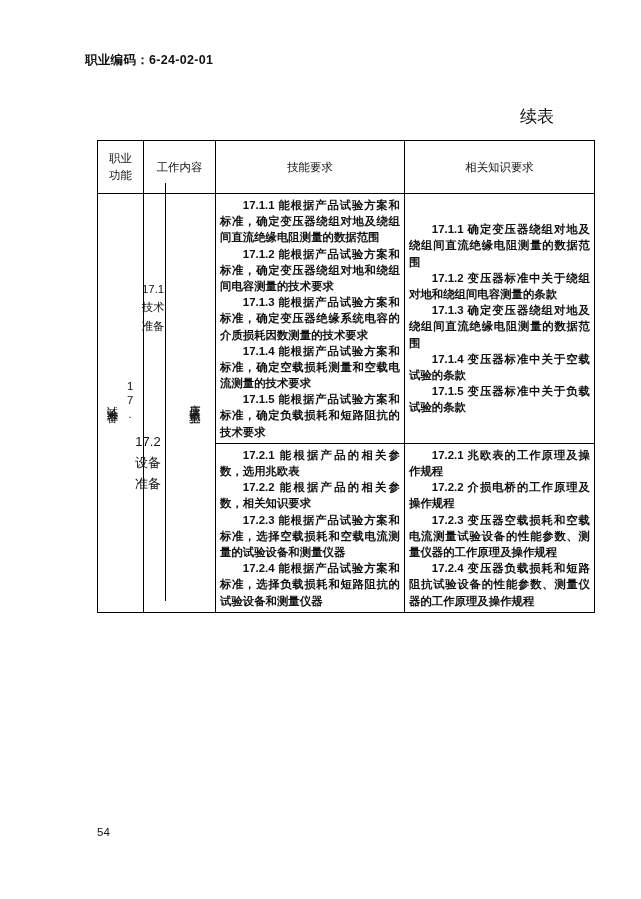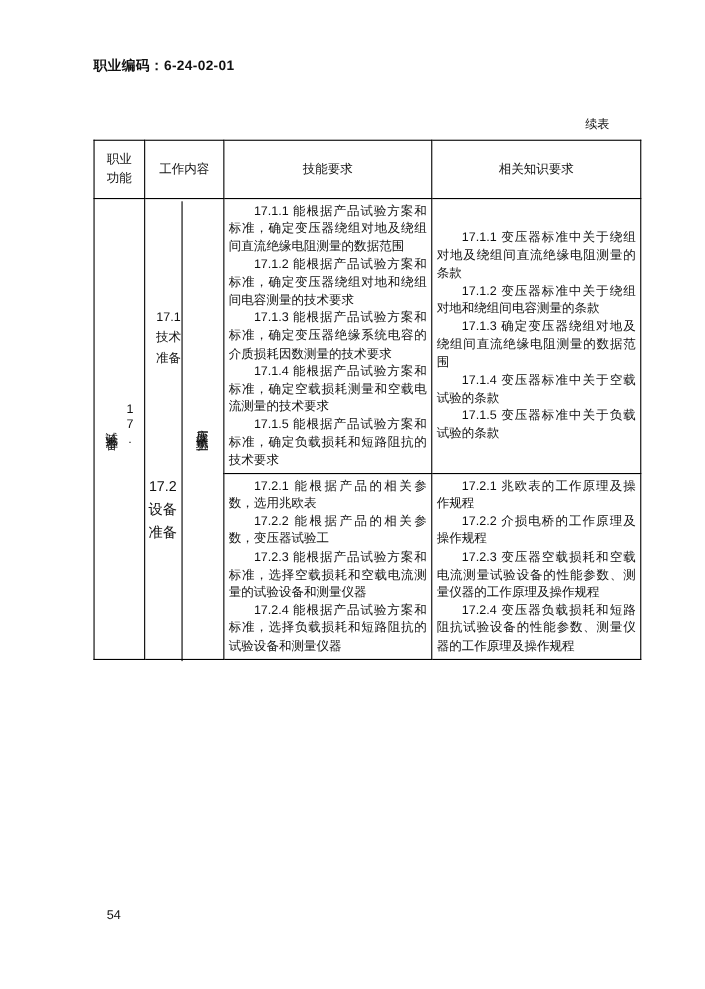--- a/index.html
+++ b/index.html
@@ -25,30 +25,30 @@
     border-radius: 13px;
   }
   .job-code {
     font-size: 12.5px;
     font-weight: bold;
     letter-spacing: 0.3px;
     margin: 0 0 36px 0;
     color: #111;
   }
   .continued {
-    font-size: 11px;
+    font-size: 17px;
     text-align: right;
     margin: 0 27px 7px 0;
     color: #111;
   }
   table.sheet {
     border-collapse: collapse;
     width: 497px;
     table-layout: fixed;
-    margin: 0;
+    margin: 12px;
   }
   table.sheet th, table.sheet td {
     border: 1px solid #000;
     vertical-align: middle;
     padding: 3px 4px;
     font-size: 11.4px;
     line-height: 1.42;
     color: #111;
   }
   table.sheet th {
@@ -72,20 +72,21 @@
     line-height: 1.55;
   }
   .hdr-stack {
     display: inline-block;
     line-height: 1.5;
   }
   .body-cell {
     text-align: justify;
     text-align-last: left;
     padding: 6px 7px 8px 7px;
+    font-weight: bold;
   }
   .body-cell p {
     margin: 0;
     text-indent: 2em;
   }
   .page-number {
     position: absolute;
     left: 85px;
     top: 826px;
     font-size: 11.5px;
@@ -134,31 +135,31 @@
           <span class="vtext">变压器试验工</span>
         </td>
         <td class="body-cell">
           <p>17.1.1 能根据产品试验方案和标准，确定变压器绕组对地及绕组间直流绝缘电阻测量的数据范围</p>
           <p>17.1.2 能根据产品试验方案和标准，确定变压器绕组对地和绕组间电容测量的技术要求</p>
           <p>17.1.3 能根据产品试验方案和标准，确定变压器绝缘系统电容的介质损耗因数测量的技术要求</p>
           <p>17.1.4 能根据产品试验方案和标准，确定空载损耗测量和空载电流测量的技术要求</p>
           <p>17.1.5 能根据产品试验方案和标准，确定负载损耗和短路阻抗的技术要求</p>
         </td>
         <td class="body-cell">
-          <p>17.1.1 变压器标准中关于绕组对地及绕组间直流绝缘电阻测量的条款</p>
+          <p>17.1.1 确定变压器绕组对地及绕组间直流绝缘电阻测量的数据范围</p>
           <p>17.1.2 变压器标准中关于绕组对地和绕组间电容测量的条款</p>
           <p>17.1.3 确定变压器绕组对地及绕组间直流绝缘电阻测量的数据范围</p>
           <p>17.1.4 变压器标准中关于空载试验的条款</p>
           <p>17.1.5 变压器标准中关于负载试验的条款</p>
         </td>
       </tr>
       <tr>
         <td class="body-cell">
           <p>17.2.1 能根据产品的相关参数，选用兆欧表</p>
-          <p>17.2.2 能根据产品的相关参数，变压器试验工</p>
+          <p>17.2.2 能根据产品的相关参数，相关知识要求</p>
           <p>17.2.3 能根据产品试验方案和标准，选择空载损耗和空载电流测量的试验设备和测量仪器</p>
           <p>17.2.4 能根据产品试验方案和标准，选择负载损耗和短路阻抗的试验设备和测量仪器</p>
         </td>
         <td class="body-cell">
           <p>17.2.1 兆欧表的工作原理及操作规程</p>
           <p>17.2.2 介损电桥的工作原理及操作规程</p>
           <p>17.2.3 变压器空载损耗和空载电流测量试验设备的性能参数、测量仪器的工作原理及操作规程</p>
           <p>17.2.4 变压器负载损耗和短路阻抗试验设备的性能参数、测量仪器的工作原理及操作规程</p>
         </td>
       </tr>

